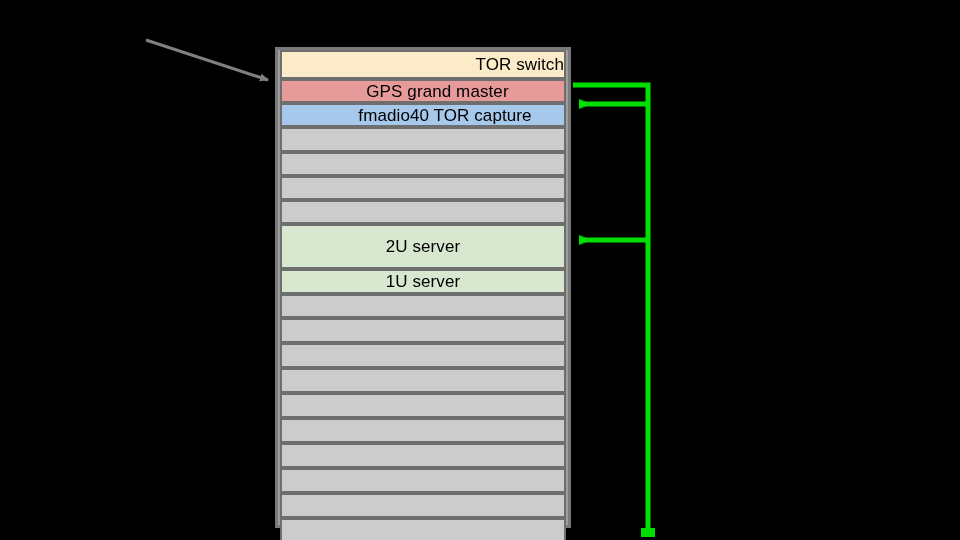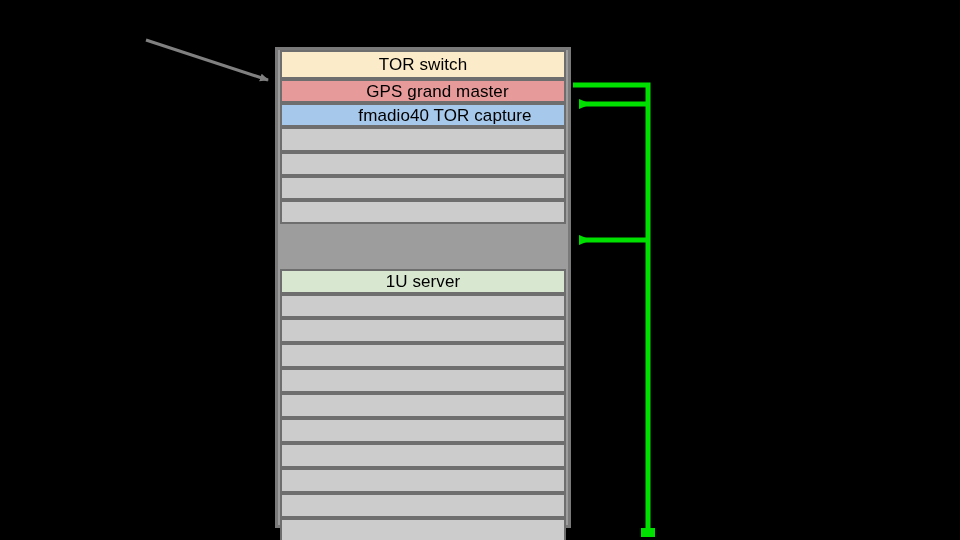--- a/index.html
+++ b/index.html
@@ -48,21 +48,21 @@
     display: flex;
     align-items: center;
     justify-content: center;
     font-size: 17px;
     color: #000000;
     line-height: 1;
     white-space: nowrap;
     letter-spacing: 0.1px;
   }
   .u-blank   { background: #cccccc; }
-  .u-cream   { background: #fcebc8; }
+  .u-cream   { background: #fcebc8; justify-content: flex-end; }
   .u-red     { background: #e79a9a; padding-left: 29px; }
   .u-blue    { background: #a6c8ea; padding-left: 44px; }
   .u-green   { background: #d8e7d0; }
 </style>
 </head>
 <body>
 
 <div id="stage">
 
   <div id="rack" style="left: 275px; top: 47px; width: 296px; height: 481px; border-color: rgb(122, 122, 122);">
@@ -72,20 +72,23 @@
       <div class="rack-unit u-red" style="top: 29px; height: 24px; background: rgb(231, 154, 154);">
         <span>GPS grand master</span>
       </div>
       <div class="rack-unit u-blue" style="top: 53px; height: 24px; background: rgb(166, 200, 234);">
         <span>fmadio40 TOR capture</span>
       </div>
       <div class="rack-unit u-blank" style="top: 77px; height: 25px; background: rgb(204, 204, 204);"></div>
       <div class="rack-unit u-blank" style="top: 102px; height: 24px; background: rgb(204, 204, 204);"></div>
       <div class="rack-unit u-blank" style="top: 126px; height: 24px; background: rgb(204, 204, 204);"></div>
       <div class="rack-unit u-blank" style="top: 150px; height: 24px; background: rgb(204, 204, 204);"></div>
+      <div class="rack-unit u-green" style="top: 174px; height: 45px; background: rgb(216, 231, 208);">
+        <span>2U server</span>
+      </div>
       <div class="rack-unit u-green" style="top: 219px; height: 25px; background: rgb(216, 231, 208);">
         <span>1U server</span>
       </div>
       <div class="rack-unit u-blank" style="top: 244px; height: 24px; background: rgb(204, 204, 204);"></div>
       <div class="rack-unit u-blank" style="top: 268px; height: 25px; background: rgb(204, 204, 204);"></div>
       <div class="rack-unit u-blank" style="top: 293px; height: 25px; background: rgb(204, 204, 204);"></div>
       <div class="rack-unit u-blank" style="top: 318px; height: 25px; background: rgb(204, 204, 204);"></div>
       <div class="rack-unit u-blank" style="top: 343px; height: 25px; background: rgb(204, 204, 204);"></div>
       <div class="rack-unit u-blank" style="top: 368px; height: 25px; background: rgb(204, 204, 204);"></div>
       <div class="rack-unit u-blank" style="top: 393px; height: 25px; background: rgb(204, 204, 204);"></div>

